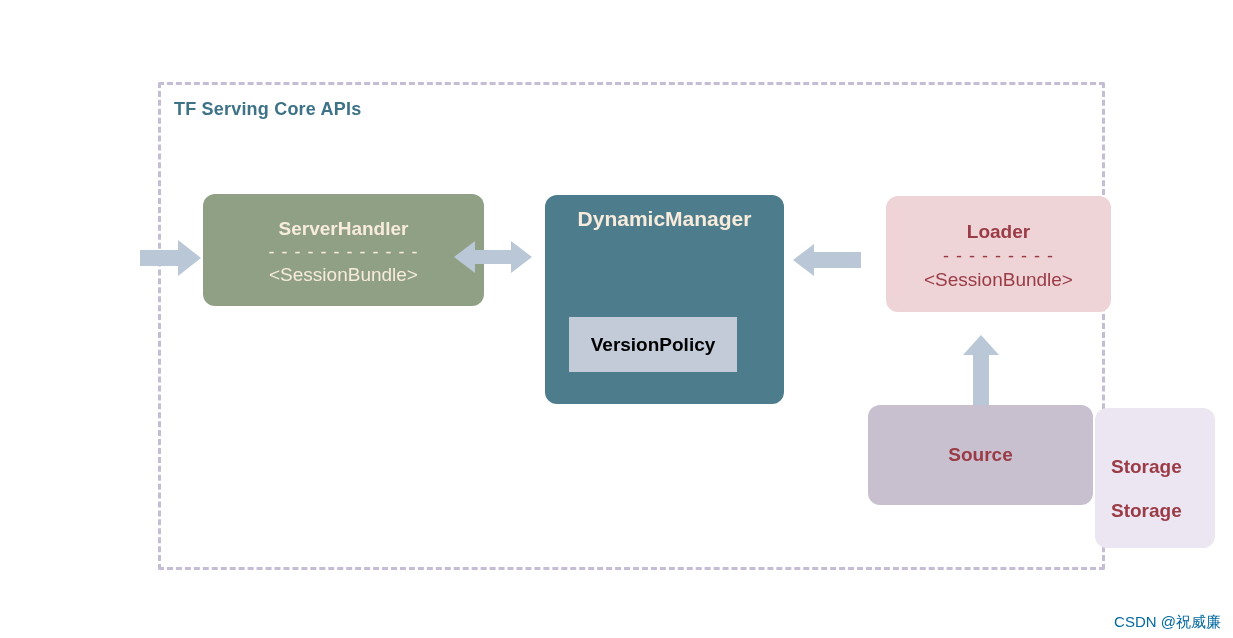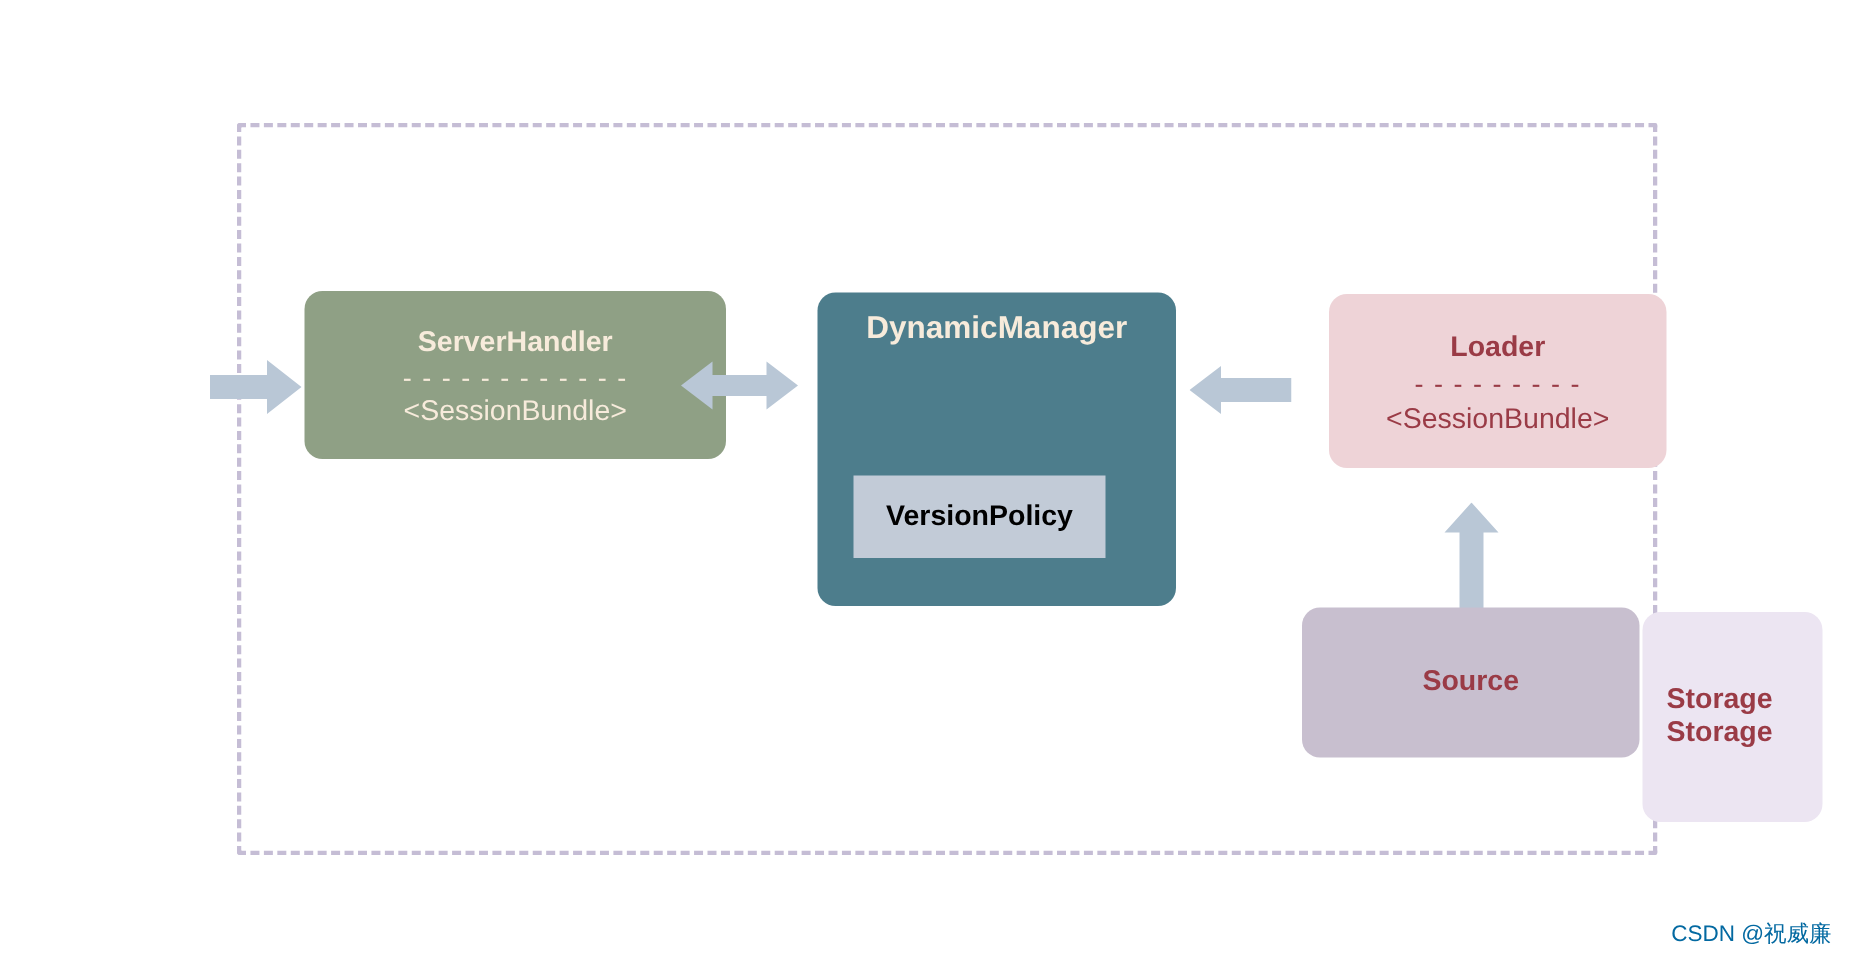--- a/index.html
+++ b/index.html
@@ -179,20 +179,21 @@
     width: 120px;
     height: 140px;
     background: #ece5f2;
     align-items: flex-start;
     padding-left: 16px;
   }
   .storage-system .title {
     font-size: 19px;
     color: #9a3b46;
     text-align: left;
+    margin-top: 22px;
   }
 
   
   .arrow {
     position: absolute;
   }
   .arrow svg { display: block; }
 
   
   .watermark {
@@ -203,20 +204,21 @@
     color: #0369a1;
     white-space: nowrap;
   }
 </style>
 </head>
 <body>
 
 <div id="canvas">
 
   <div class="boundary"></div>
+  <div class="boundary-title">TF Serving Core APIs</div>
 
 
   <div class="arrow" style="left:140px; top:238px;">
     <svg width="62" height="40" viewBox="0 0 62 40">
       <polygon points="0,12 38,12 38,2 61,20 38,38 38,28 0,28" fill="#b9c7d6"></polygon>
     </svg>
   </div>
 
   <div class="node server-handler">
     <div class="title">ServerHandler</div>

